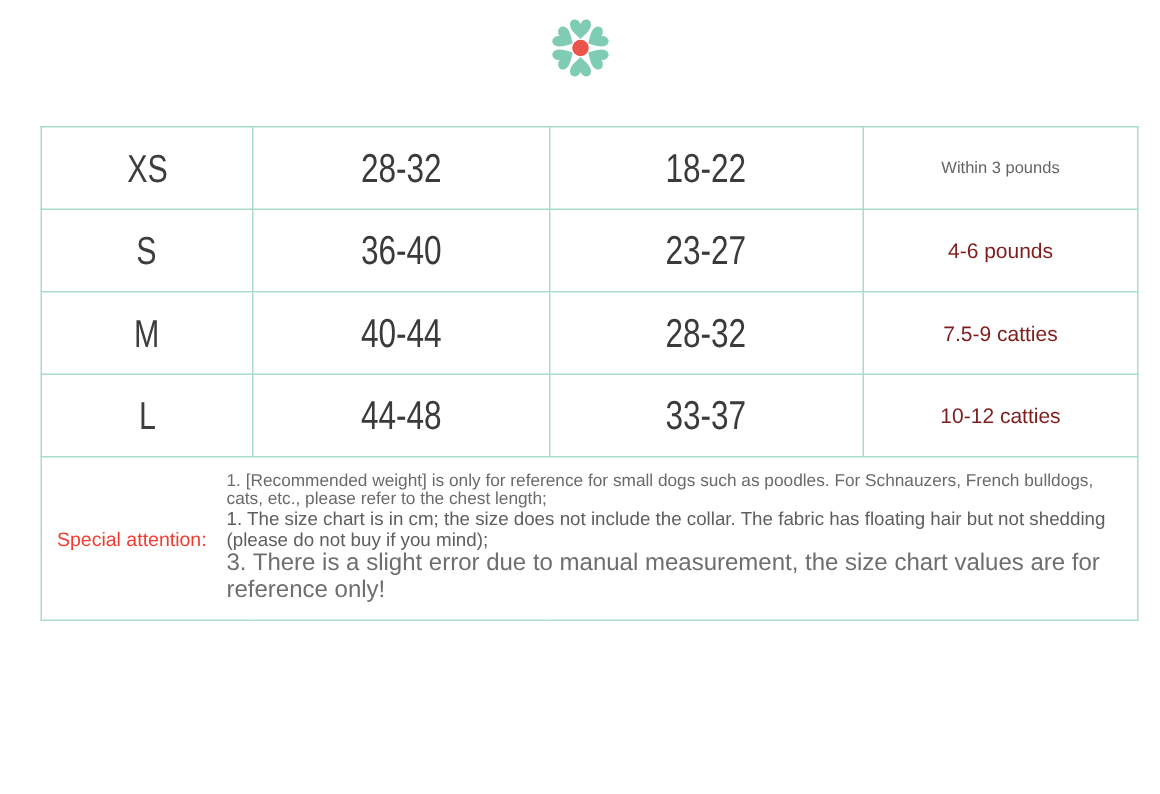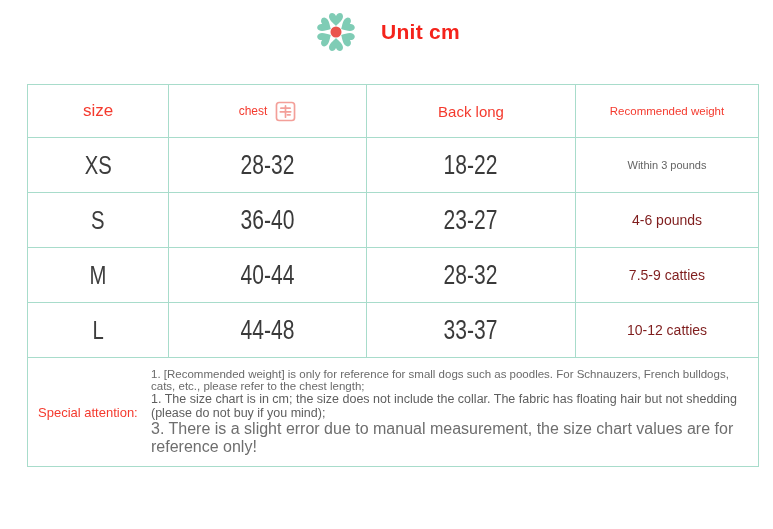--- a/index.html
+++ b/index.html
@@ -68,45 +68,30 @@
         </g>
       <g transform="rotate(240)">
           <path transform="translate(0,-13)" d="M0 -3 C -1.5 -7 -7 -7 -7 -2.5 C -7 1 -3 4 0 7 C 3 4 7 1 7 -2.5 C 7 -7 1.5 -7 0 -3 Z"></path>
         </g>
       <g transform="rotate(300)">
           <path transform="translate(0,-13)" d="M0 -3 C -1.5 -7 -7 -7 -7 -2.5 C -7 1 -3 4 0 7 C 3 4 7 1 7 -2.5 C 7 -7 1.5 -7 0 -3 Z"></path>
         </g>
     </g>
     <circle cx="0" cy="0" r="5.5" fill="#ea544d"></circle>
   </svg>
-  <div class="unit-title">Unit cm</div>
 </div>
 
 <table class="size-table">
   <colgroup>
     <col style="width:141px">
       <col style="width:198px">
       <col style="width:209px">
       <col style="width:183px">
   </colgroup>
   <tbody>
-      <tr class="head-row">
-    <th class="h-size">size</th>
-    <th class="h-chest">
-      <div class="chest-head-wrap">
-        <span>chest</span>
-        <svg class="stamp" viewBox="0 0 20 20" xmlns="http://www.w3.org/2000/svg" fill="none" stroke="#ef8078" stroke-width="1.6" stroke-linecap="round">
-          <rect x="1.4" y="1.4" width="17.2" height="17.2" rx="2.6"></rect>
-          <path d="M5.6 6.8 H14.4 M5 10.3 H15 M10 4.6 V15.4 M14.4 13.2 h-2.6"></path>
-        </svg>
-      </div>
-    </th>
-    <th class="h-back">Back long</th>
-    <th class="h-weight">Recommended weight</th>
-  </tr>
 
   <tr class="data-row">
     <td class="cell-size"><span class="cond">XS</span></td>
     <td class="cell-num"><span class="cond">28-32</span></td>
     <td class="cell-num"><span class="cond">18-22</span></td>
     <td class="cell-weight small">Within 3 pounds</td>
   </tr>
   <tr class="data-row">
     <td class="cell-size"><span class="cond">S</span></td>
     <td class="cell-num"><span class="cond">36-40</span></td>

